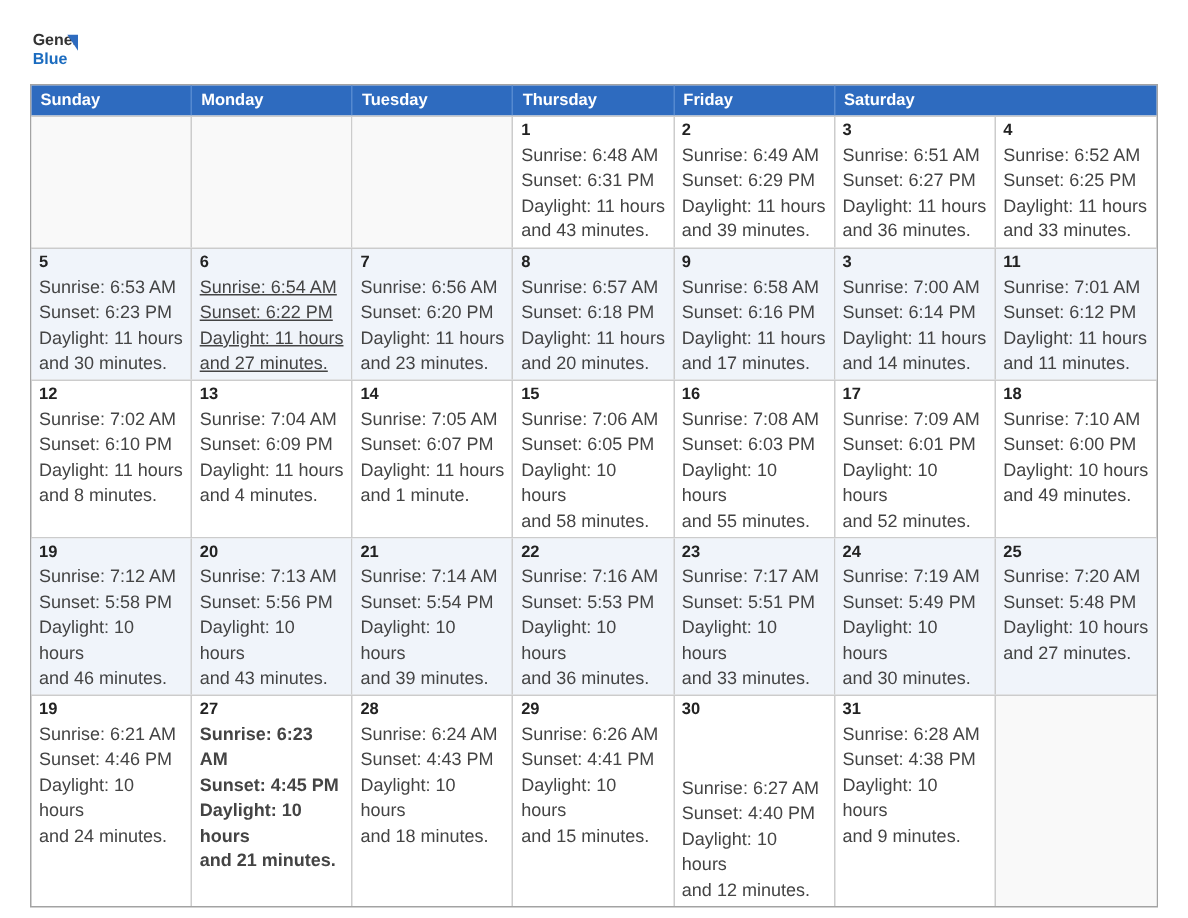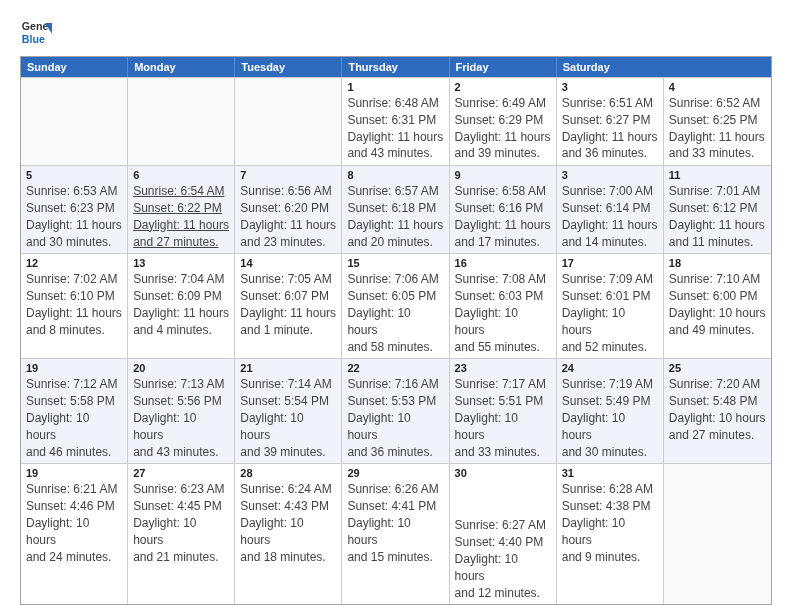--- a/index.html
+++ b/index.html
@@ -318,21 +318,21 @@
         <div class="cal-row">
           <div class="cal-cell">
             <div class="day-num">19</div>
             <div class="day-info" style="white-space: pre-line;">Sunrise: 6:21 AM
 Sunset: 4:46 PM
 Daylight: 10 hours
 and 24 minutes.</div>
           </div>
           <div class="cal-cell">
             <div class="day-num">27</div>
-            <div class="day-info" style="white-space: pre-line;">Sunrise: 6:23 AM
+            <div class="day-info" style="white-space: pre-line; font-weight: bold;">Sunrise: 6:23 AM
 Sunset: 4:45 PM
 Daylight: 10 hours
 and 21 minutes.</div>
           </div>
           <div class="cal-cell">
             <div class="day-num">28</div>
             <div class="day-info" style="white-space: pre-line;">Sunrise: 6:24 AM
 Sunset: 4:43 PM
 Daylight: 10 hours
 and 18 minutes.</div>

